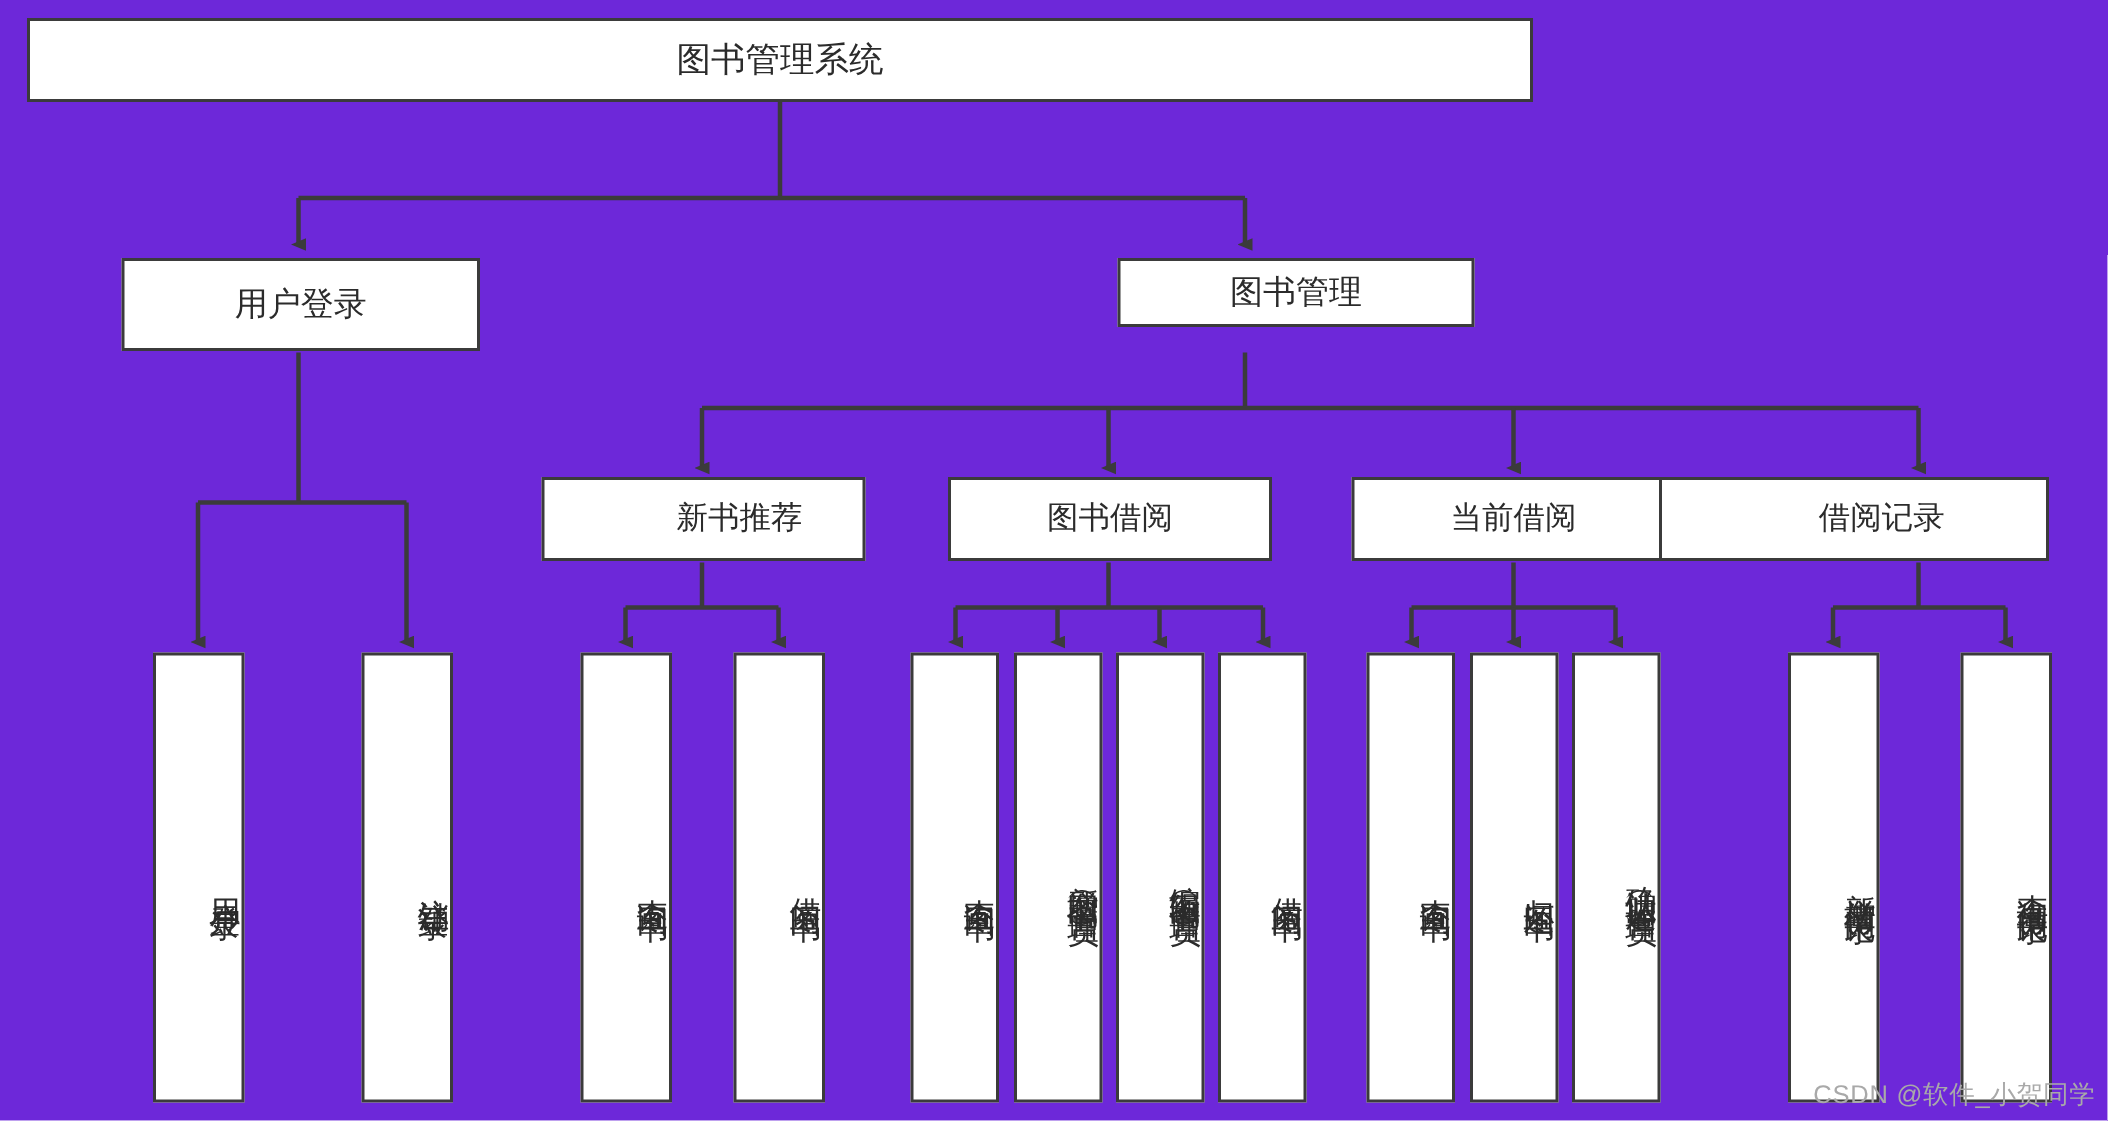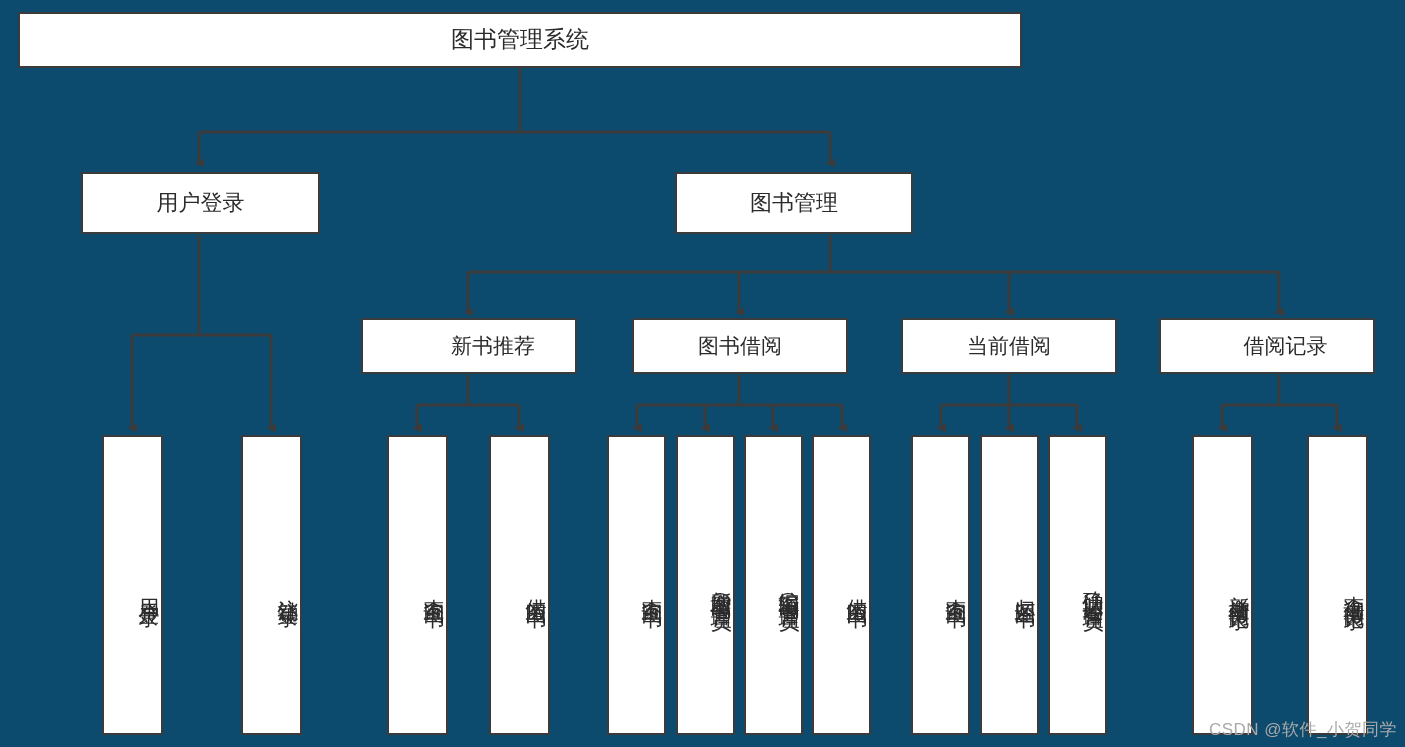--- a/index.html
+++ b/index.html
@@ -8,21 +8,21 @@
     padding: 0;
     background: #ffffff;
   }
   body {
     font-family: "Liberation Sans", "DejaVu Sans", sans-serif;
   }
   #diagram-root {
     position: relative;
     width: 1405px;
     height: 747px;
-    background: #0c4a6e;
+    background: #6d28d9;
     overflow: hidden;
   }
   #edge-layer {
     position: absolute;
     left: 0;
     top: 0;
     width: 1405px;
     height: 747px;
     pointer-events: none;
   }
@@ -126,26 +126,26 @@
       <path d="M1279,375 L1279,405"></path>
       <path d="M1222,405 L1337,405"></path>
       <path d="M1222,405 L1222,428" marker-end="url(#arrow)"></path>
       <path d="M1337,405 L1337,428" marker-end="url(#arrow)"></path>
     </g>
   </svg>
 
   <div class="node root" style="left:18px; top:12px; width:1004px; height:56px;">图书管理系统</div>
 
   <div class="node level2" style="left:81px; top:172px; width:239px; height:62px;">用户登录</div>
-  <div class="node level2" style="left:675px; top:172px; width:238px; height:62px;">图书管理</div>
+  <div class="node level2" style="left:745px; top:172px; width:238px; height:46px;">图书管理</div>
 
   <div class="node level3" style="left:361px; top:318px; width:216px; height:56px;padding-left:48px;">新书推荐</div>
   <div class="node level3" style="left:632px; top:318px; width:216px; height:56px;text-align:center;">图书借阅</div>
   <div class="node level3" style="left:901px; top:318px; width:216px; height:56px;">当前借阅</div>
-  <div class="node level3" style="left:1159px; top:318px; width:216px; height:56px;padding-left:37px;">借阅记录</div>
+  <div class="node level3" style="left:1106px; top:318px; width:260px; height:56px;padding-left:37px;">借阅记录</div>
 
   <div class="node leaf" style="left:102px; top:435px; width:61px; height:300px;">
     <span class="leaf-text">用户登录</span>
   </div>
   <div class="node leaf" style="left:241px; top:435px; width:61px; height:300px;">
     <span class="leaf-text">注销登录</span>
   </div>
 
   <div class="node leaf" style="left:387px; top:435px; width:61px; height:300px;">
     <span class="leaf-text">查询图书</span>

